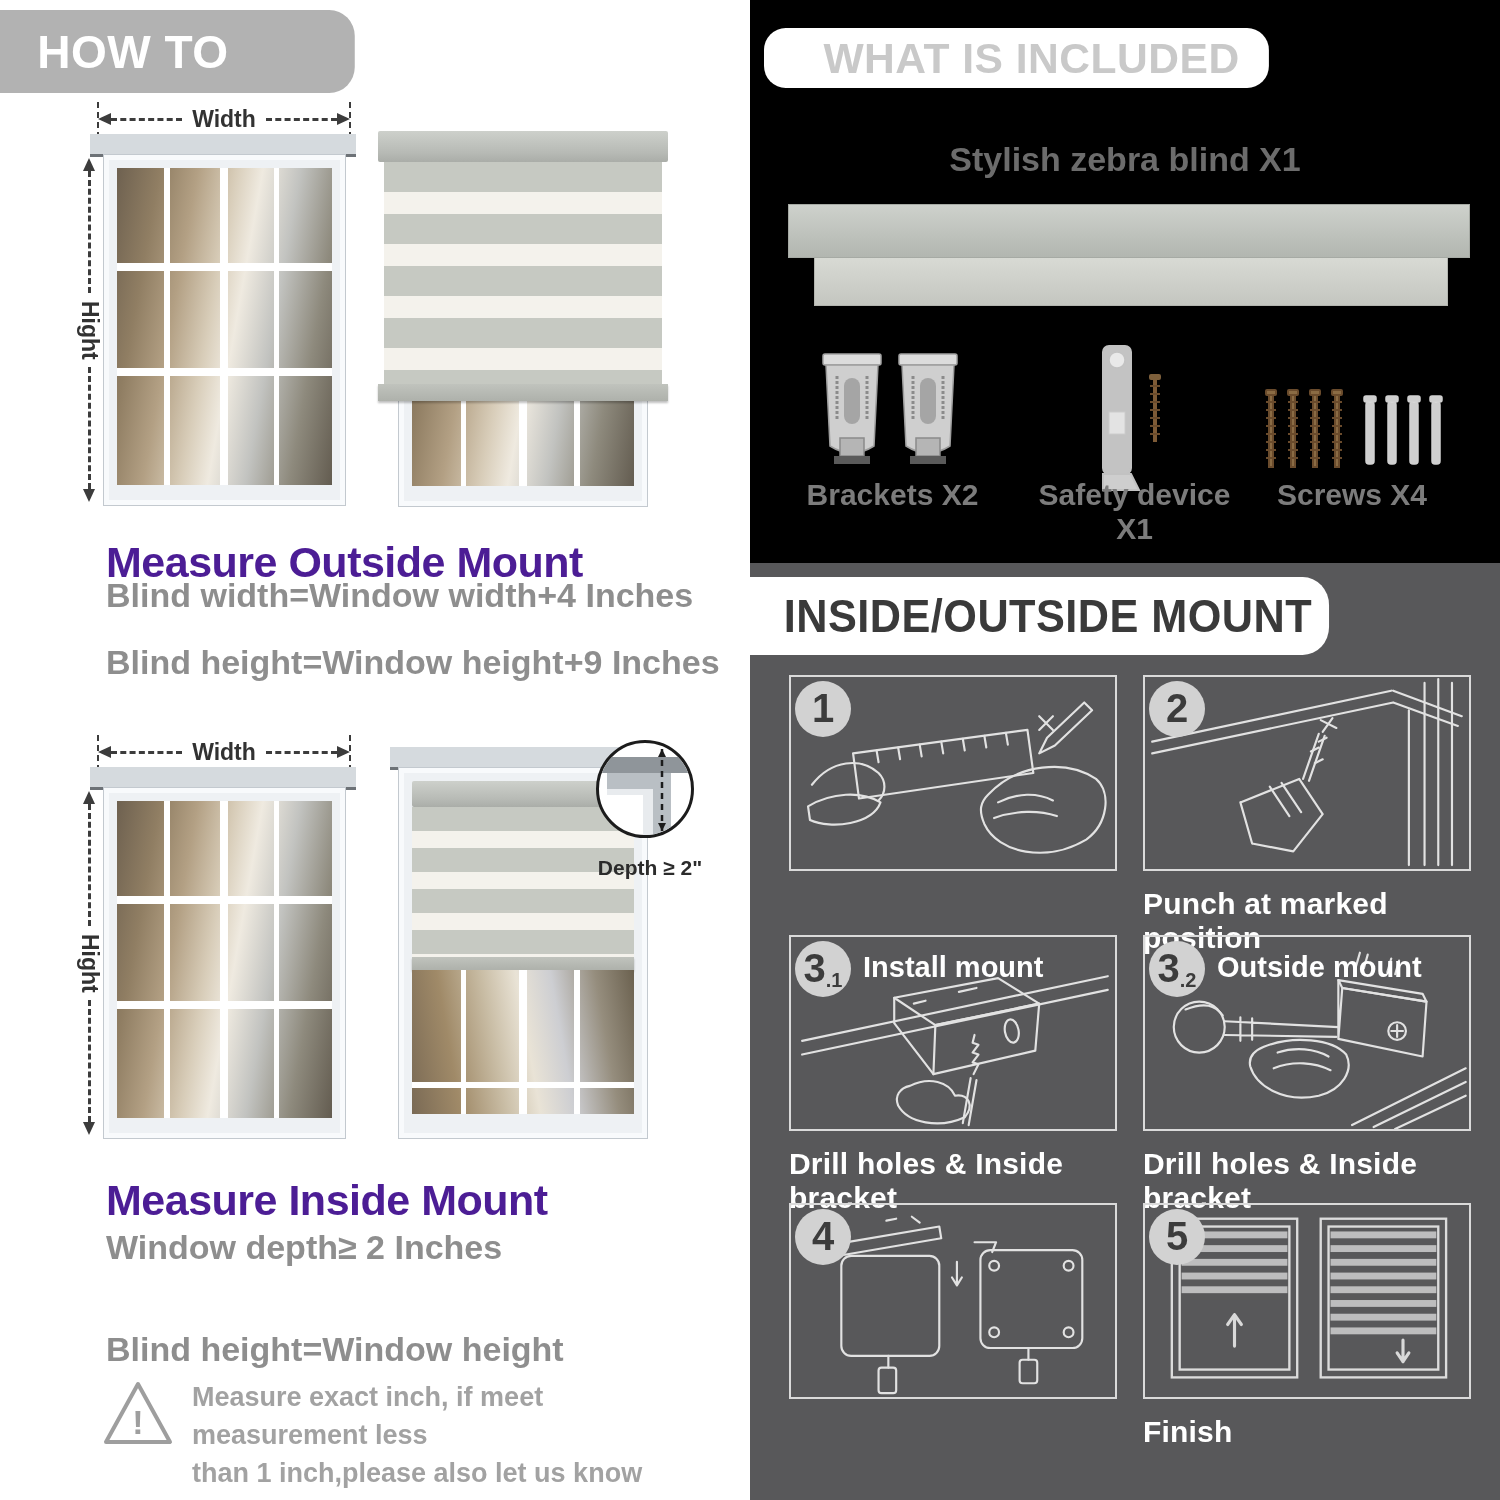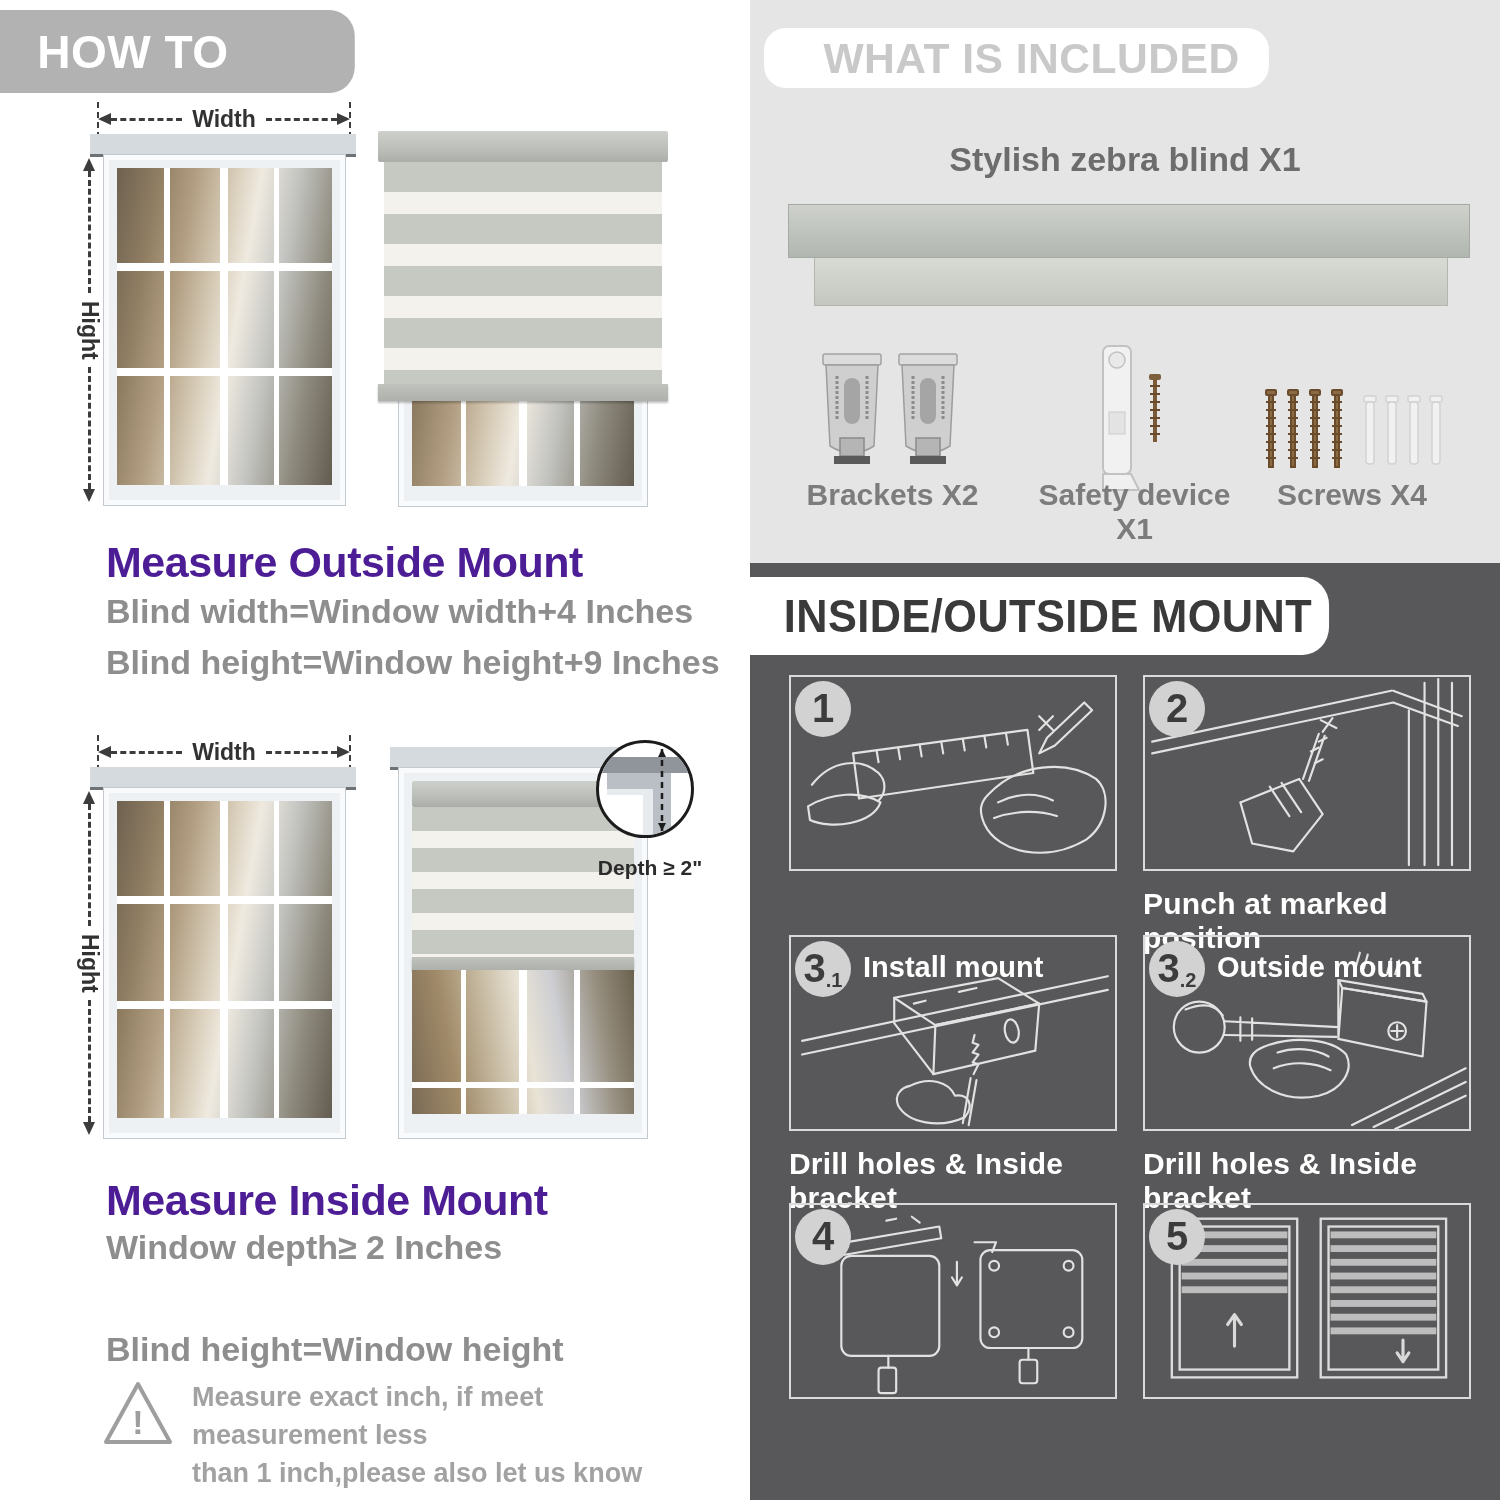--- a/index.html
+++ b/index.html
@@ -39,21 +39,21 @@
   .arrow-v .hd-b{width:0;height:0;border-left:6px solid transparent;border-right:6px solid transparent;border-top:13px solid #3c3c3c;}
   .arrow-v .ln{flex:1;border-left:3px dashed #3c3c3c;width:0;}
   .arrow-v .lb{writing-mode:vertical-rl;font-weight:bold;font-size:23px;color:#323232;padding:8px 0;}
   .m-heading{font-weight:bold;font-size:43px;color:#4c1d95;letter-spacing:-.5px;}
   .m-line{font-weight:bold;font-size:34px;color:#8e8e8e;}
   .magnifier{border:3px solid #1c1c1c;border-radius:50%;background:#ffffff;overflow:hidden;z-index:9;}
   .depth-label{font-weight:bold;font-size:21px;color:#2b2b2b;text-align:center;}
   .warn-text{font-weight:bold;font-size:27px;color:#a2a2a2;line-height:38px;}
   
   .right-half{left:750px;top:0;width:750px;height:1500px;}
-  .light-sec{left:0;top:0;width:750px;height:563px;background:#e5e5e5;}
+  .light-sec{left:0;top:0;width:750px;height:563px;background:#000000;}
   .inc-box{left:14px;top:28px;width:510px;height:60px;background:#ffffff;border-radius:22px;
            color:#c9c9c9;font-weight:bold;font-size:43px;line-height:60px;padding-left:60px;
            box-sizing:border-box;letter-spacing:.5px;transform:scaleX(.99);transform-origin:left;}
   .product-label{top:140px;left:30px;width:690px;text-align:center;font-weight:bold;font-size:34px;color:#6c6c6c;}
   .rail-top{left:38px;top:204px;width:682px;height:54px;background:linear-gradient(180deg,#ced1cc 0%,#bdc1bb 60%,#b2b6b0 100%);border:1px solid #a6aaa4;box-sizing:border-box;}
   .rail-bottom{left:64px;top:258px;width:634px;height:48px;background:linear-gradient(180deg,#d8dad4,#c4c6c0);border:1px solid #b3b5af;border-top:none;box-sizing:border-box;}
   .comp-label{top:478px;font-weight:bold;font-size:30px;color:#7c7c7c;text-align:center;}
   .dark-sec{left:0;top:563px;width:750px;height:937px;background:#58585a;}
   .mnt-box{left:0;top:14px;width:616px;height:78px;background:#ffffff;border-radius:0 28px 28px 0;
            color:#3a3a3a;font-weight:bold;font-size:46px;line-height:78px;padding-left:36px;
@@ -101,21 +101,21 @@
     </div>
 
     <div class="abs winframe" style="left:398px;top:170px;width:248px;height:335px;z-index:1;">
       <div class="glass g1"></div>
     </div>
     <div class="abs cassette" style="left:378px;top:131px;width:290px;height:31px;z-index:2;"></div>
     <div class="abs zebra" style="left:384px;top:162px;width:278px;height:223px;z-index:2;"></div>
     <div class="abs rail" style="left:378px;top:384px;width:290px;height:17px;z-index:2;"></div>
 
     <div class="abs m-heading" style="left:106px;top:538px;">Measure Outside Mount</div>
-    <div class="abs m-line" style="left:106px;top:592px;">Blind width=Window width+4 Inches</div>
+    <div class="abs m-line" style="left:106px;top:576px;">Blind width=Window width+4 Inches</div>
     <div class="abs m-line" style="left:106px;top:643px;">Blind height=Window height+9 Inches</div>
 
     <div class="abs arrow-h" style="left:98px;top:741px;width:252px;">
       <i class="tick" style="left:-1px;"></i>
       <i class="tick" style="right:-1px;"></i>
       <span class="hd-l"></span>
       <span class="ln"></span>
       <span class="lb">Width</span>
       <span class="ln"></span>
       <span class="hd-r"></span>
@@ -381,15 +381,16 @@
           <g fill="none" stroke="#d9d9d9" stroke-width="3.2" stroke-linecap="round">
             <path d="M90,144 V112 M90,112 l-7,10 M90,112 l7,10"></path>
             <path d="M262,138 v22 M262,160 l-6,-9 M262,160 l6,-9"></path>
           </g>
         </svg>
         <div class="badge">
             <span class="num">5</span>
             <span class="sub"></span>
           </div>
       </div>
+      <div class="abs step-caption" style="left:393px;top:852px;">Finish</div>
     </div>
   </div>
 </div>
 
 </body></html>

